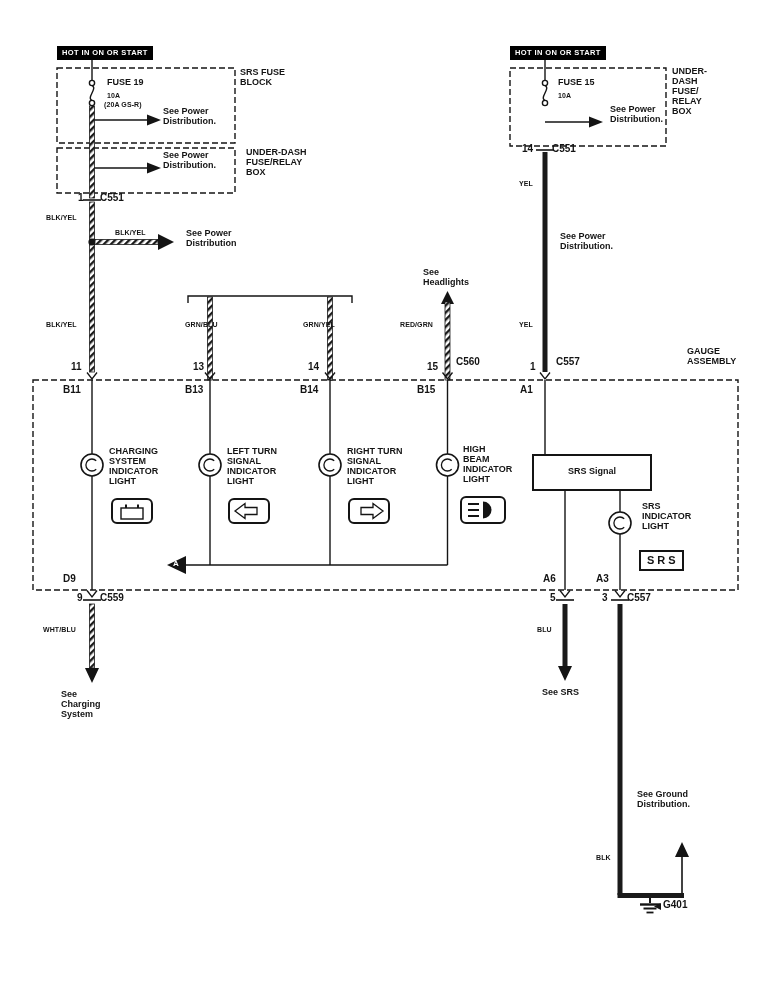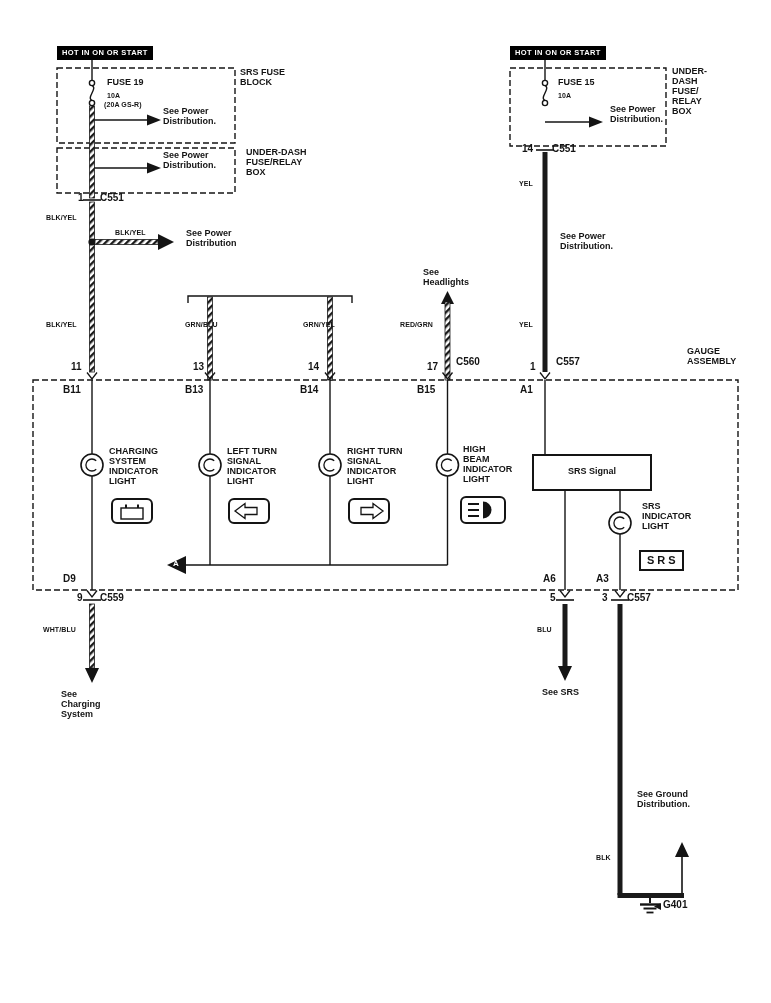--- a/index.html
+++ b/index.html
@@ -221,21 +221,21 @@
   <div class="lbl pin" style="left:71px;top:361px">11</div>
 
   <div class="lbl sm" style="left:185px;top:321px">GRN/BLU</div>
   <div class="lbl pin" style="left:193px;top:361px">13</div>
   <div class="lbl sm" style="left:303px;top:321px">GRN/YEL</div>
   <div class="lbl pin" style="left:308px;top:361px">14</div>
 
   <div class="lbl" style="left:423px;top:267px">See
 Headlights</div>
   <div class="lbl sm" style="left:400px;top:321px">RED/GRN</div>
-  <div class="lbl pin" style="left:427px;top:361px">17</div>
+  <div class="lbl pin" style="left:427px;top:361px">15</div>
   <div class="lbl pin" style="left:456px;top:356px">C560</div>
 
   <div class="hot" style="left:510px;top:46px">HOT IN ON OR START</div>
   <div class="lbl" style="left:558px;top:77px">FUSE 15</div>
   <div class="lbl sm" style="left:558px;top:92px">10A</div>
   <div class="lbl" style="left:610px;top:104px">See Power
 Distribution.</div>
   <div class="lbl" style="left:672px;top:66px">UNDER-
 DASH
 FUSE/

